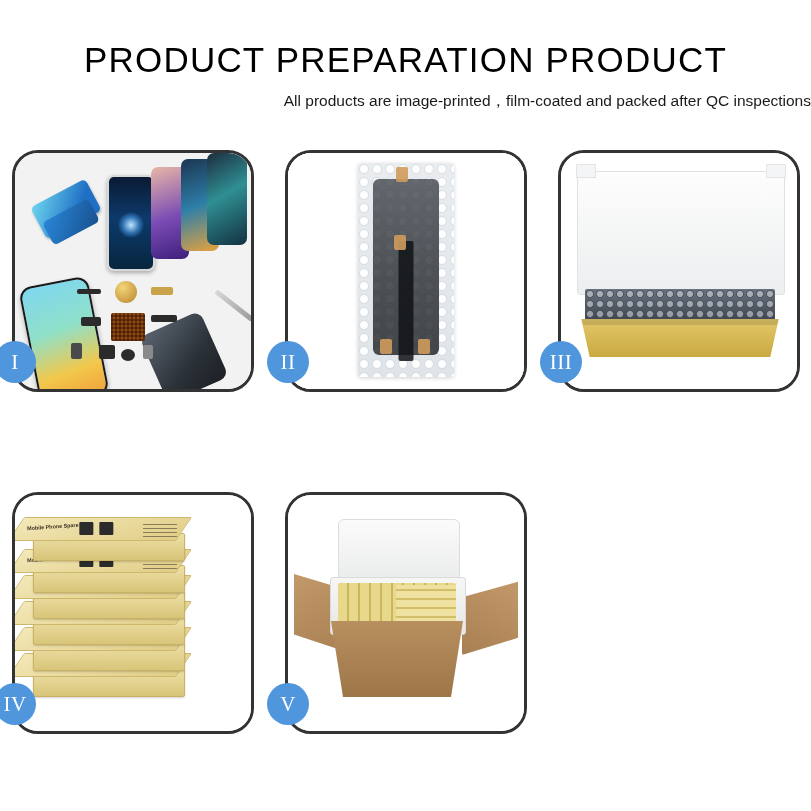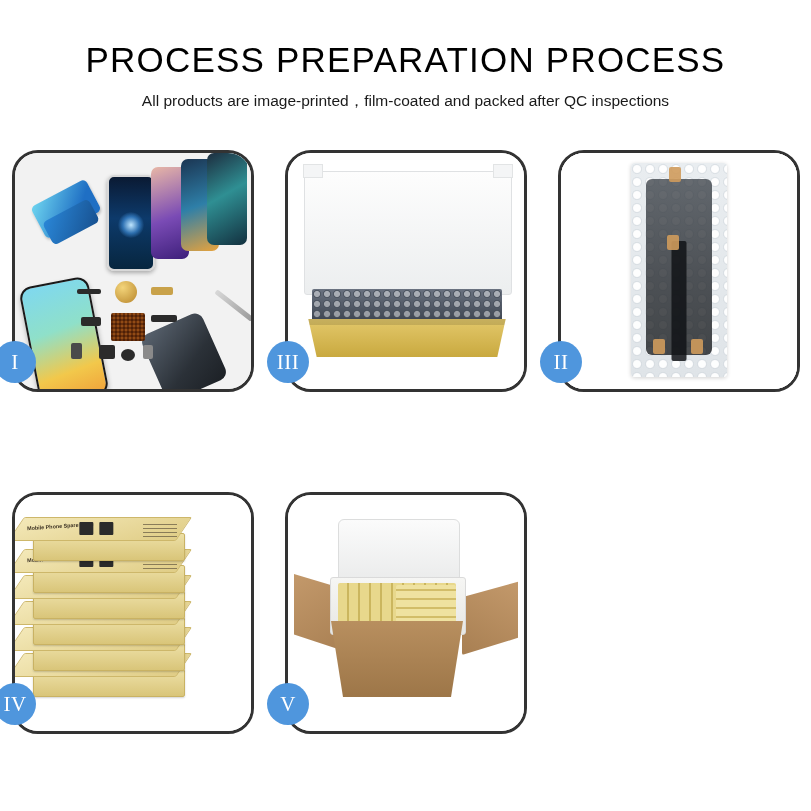--- a/index.html
+++ b/index.html
@@ -19,20 +19,21 @@
     line-height:1;
     margin:0;
     white-space:nowrap;
   }
   .subtitle{
     font-size:15.5px;
     color:#1a1a1a;
     margin:14px 0 0 0;
     font-weight:400;
     white-space:nowrap;
+    text-align:right;
   }
 
   .grid{
     position:absolute;
     top:150px; left:12px;
     width:787px;
     display:grid;
     grid-template-columns:242px 242px 242px;
     grid-template-rows:242px 242px;
     column-gap:31px;
@@ -202,21 +203,21 @@
     clip-path:polygon(0 0,100% 28%,100% 100%,0 72%);}
   .c6-right{position:absolute;left:99px;top:70px;width:77px;height:92px;
     background:linear-gradient(180deg,#b08a5c,#8f6e45);
     clip-path:polygon(0 28%,100% 0,100% 72%,0 100%);}
   .c6-tape{position:absolute;background:rgba(140,102,62,.55);border-radius:1px;}
 </style>
 </head>
 <body>
 
 <div class="header">
-  <h1 class="title">PROCESS PREPARATION PROCESS</h1>
+  <h1 class="title">PRODUCT PREPARATION PRODUCT</h1>
   <p class="subtitle">All products are image-printed，film-coated and packed after QC inspections</p>
 </div>
 
 <div class="grid">
 
   <div class="panel">
     <div class="panel-inner p1">
       <div class="ph s1"></div>
       <div class="ph s1b"></div>
       <div class="ph glass"></div>
@@ -235,44 +236,44 @@
       <div class="bit" style="left:106px;top:196px;width:14px;height:12px;border-radius:50%;"></div>
       <div class="bit" style="left:128px;top:192px;width:10px;height:14px;background:#8a8a8a;"></div>
       <div class="bit" style="left:136px;top:162px;width:26px;height:7px;"></div>
       <div class="bit" style="left:56px;top:190px;width:11px;height:16px;background:#4a4a4a;"></div>
     </div>
     <div class="badge">I</div>
   </div>
 
   <div class="panel">
     <div class="panel-inner">
-      <div class="bx3-lid"></div>
-      <div class="bx3-fill"></div>
-      <div class="bx3-body"></div>
-    </div>
-    <div class="badge">III</div>
-  </div>
-
-  <div class="panel">
-    <div class="panel-inner">
       <div class="bw-bg"></div>
       <div class="bw">
         <div class="bw-screen"></div>
         <div class="bw-flex"></div>
         <div class="bw-tape" style="left:38px;top:4px;"></div>
         <div class="bw-tape" style="left:36px;top:72px;"></div>
         <div class="bw-tape" style="left:22px;top:176px;"></div>
         <div class="bw-tape" style="left:60px;top:176px;"></div>
       </div>
     </div>
     <div class="badge">II</div>
   </div>
 
   <div class="panel">
     <div class="panel-inner">
+      <div class="bx3-lid"></div>
+      <div class="bx3-fill"></div>
+      <div class="bx3-body"></div>
+    </div>
+    <div class="badge">III</div>
+  </div>
+
+  <div class="panel">
+    <div class="panel-inner">
       <div class="stack">
         <div class="sbox" style="left:8px;top:150px;">
             <div class="lid"></div>
           </div>
         <div class="sbox" style="left:8px;top:124px;">
             <div class="lid"></div>
           </div>
         <div class="sbox" style="left:8px;top:98px;">
             <div class="lid"></div>
           </div>

